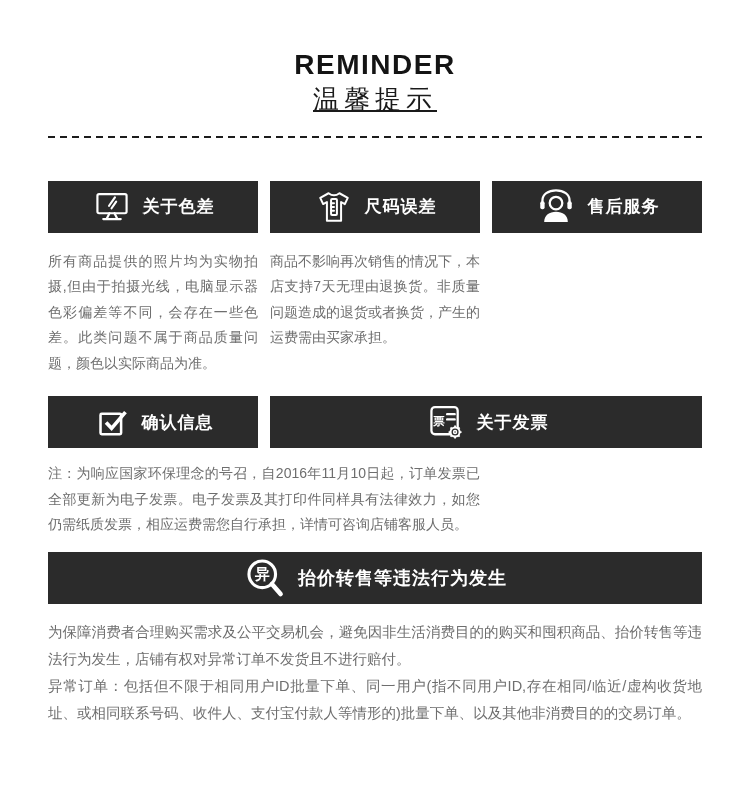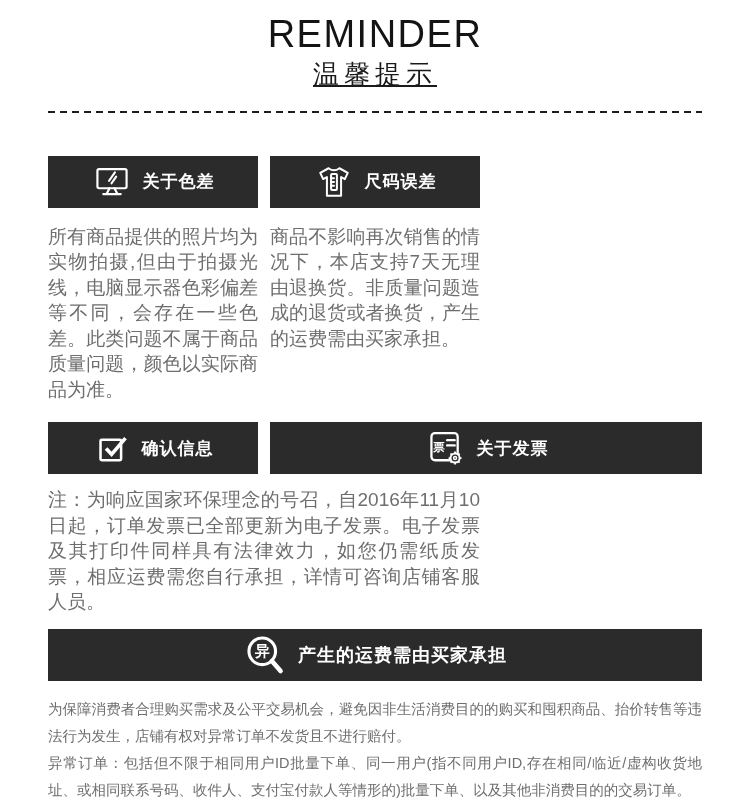--- a/index.html
+++ b/index.html
@@ -7,22 +7,22 @@
   body {
     width: 750px;
     font-family: "Liberation Sans", "DejaVu Sans", sans-serif;
     color: #6e6e6e;
   }
   .page { width: 750px; min-height: 807px; padding: 14px 48px 30px; background: #fff; }
 
   
   .title-block { text-align: center; }
   .title-en {
-    font-size: 38px; font-weight: 400; color: #141414;
-    letter-spacing: 1.5px; line-height: 1.1;
+    font-size: 28px; font-weight: 700; color: #141414;
+    letter-spacing: 1.5px; line-height: 1.1; margin-top: 36px;
   }
   .title-zh {
     font-size: 26px; font-weight: 400; color: #1a1a1a;
     letter-spacing: 5px; margin-top: 3px; line-height: 1.2; text-decoration: underline;
   }
 
   .dashed-divider {
     margin-top: 21px; height: 2px; width: 100%;
     background: repeating-linear-gradient(to right, #1c1c1c 0 7px, transparent 7px 12px);
   }
@@ -37,21 +37,21 @@
   }
   .card.w-s { width: 210px; }
   .card.w-l { width: 432px; }
   .card.w-full { width: 100%; margin-top: 14px; }
   .card-label { font-size: 17px; font-weight: bold; letter-spacing: 1px; }
   .card.w-full .card-label { font-size: 18px; }
   .card svg { display: block; flex: 0 0 auto; }
 
   
   .text-row { display: flex; gap: 12px; margin-top: 16px; }
-  .text-col { font-size: 19px; line-height: 25.5px; color: #6e6e6e; text-align: justify; }
+  .text-col { font-size: 14px; line-height: 25.5px; color: #6e6e6e; text-align: justify; }
   .text-col.w-s { width: 210px; }
   .text-col.w-l { width: 432px; }
   .text-col p { margin: 0; }
 
   
   .bottom-text { margin-top: 15px; font-size: 14.5px; line-height: 27px; color: #6e6e6e; text-align: justify; }
   .bottom-text p { margin: 0; }
 </style>
 </head>
 <body>
@@ -82,20 +82,32 @@
       <span>
         <svg width="40" height="40" viewBox="0 0 48 48" fill="none" stroke="#ffffff" stroke-width="2.4" stroke-linejoin="round" stroke-linecap="round">
           <path d="M17.5 7.5 L7.5 13 L11 20.5 L15.5 18 V40.5 H32.5 V18 L37 20.5 L40.5 13 L30.5 7.5 Q24 12.5 17.5 7.5 Z"></path>
           <rect x="20.5" y="14.5" width="7" height="19" rx="1.2"></rect>
           <path d="M20.5 19.5 H24 M20.5 24 H24 M20.5 28.5 H24"></path>
         </svg>
       </span>
       <span class="card-label">尺码误差</span>
     </div>
 
+    <div class="card w-s">
+      <span>
+        <svg width="42" height="42" viewBox="0 0 48 48">
+          <circle cx="24" cy="19.5" r="7.2" fill="none" stroke="#ffffff" stroke-width="2.6"></circle>
+          <path d="M10.5 41 C10.5 33.5 16.5 29.5 24 29.5 C31.5 29.5 37.5 33.5 37.5 41 Z" fill="#ffffff"></path>
+          <path d="M8.5 22 V16.5 C8.5 9.5 15 5 24 5 C33 5 39.5 9.5 39.5 16.5 V22" fill="none" stroke="#ffffff" stroke-width="2.6" stroke-linecap="round"></path>
+          <rect x="6" y="17.5" width="5" height="9" rx="2.2" fill="#ffffff"></rect>
+          <rect x="37" y="17.5" width="5" height="9" rx="2.2" fill="#ffffff"></rect>
+        </svg>
+      </span>
+      <span class="card-label">售后服务</span>
+    </div>
   </div>
 
   <div class="text-row">
     <div class="text-col w-s">
       <p>所有商品提供的照片均为实物拍摄,但由于拍摄光线，电脑显示器色彩偏差等不同，会存在一些色差。此类问题不属于商品质量问题，颜色以实际商品为准。</p>
     </div>
     <div class="text-col w-s">
       <p>商品不影响再次销售的情况下，本店支持7天无理由退换货。非质量问题造成的退货或者换货，产生的运费需由买家承担。</p>
     </div>
   </div>
@@ -135,21 +147,21 @@
   </div>
 
   <div class="card w-full">
     <span>
       <svg width="44" height="44" viewBox="0 0 48 48">
         <circle cx="21" cy="20" r="14.5" fill="none" stroke="#ffffff" stroke-width="3.4"></circle>
         <path d="M31.5 30.5 L41 41.5" stroke="#ffffff" stroke-width="5" stroke-linecap="round"></path>
         <text x="21" y="25.5" text-anchor="middle" font-size="16" font-weight="bold" fill="#ffffff">异</text>
       </svg>
     </span>
-    <span class="card-label">产生的运费需由买家承担</span>
+    <span class="card-label">抬价转售等违法行为发生</span>
   </div>
 
   <div class="bottom-text">
     <p>为保障消费者合理购买需求及公平交易机会，避免因非生活消费目的的购买和囤积商品、抬价转售等违法行为发生，店铺有权对异常订单不发货且不进行赔付。</p>
     <p>异常订单：包括但不限于相同用户ID批量下单、同一用户(指不同用户ID,存在相同/临近/虚构收货地址、或相同联系号码、收件人、支付宝付款人等情形的)批量下单、以及其他非消费目的的交易订单。</p>
   </div>
 
 </div>
 
 </body></html>

